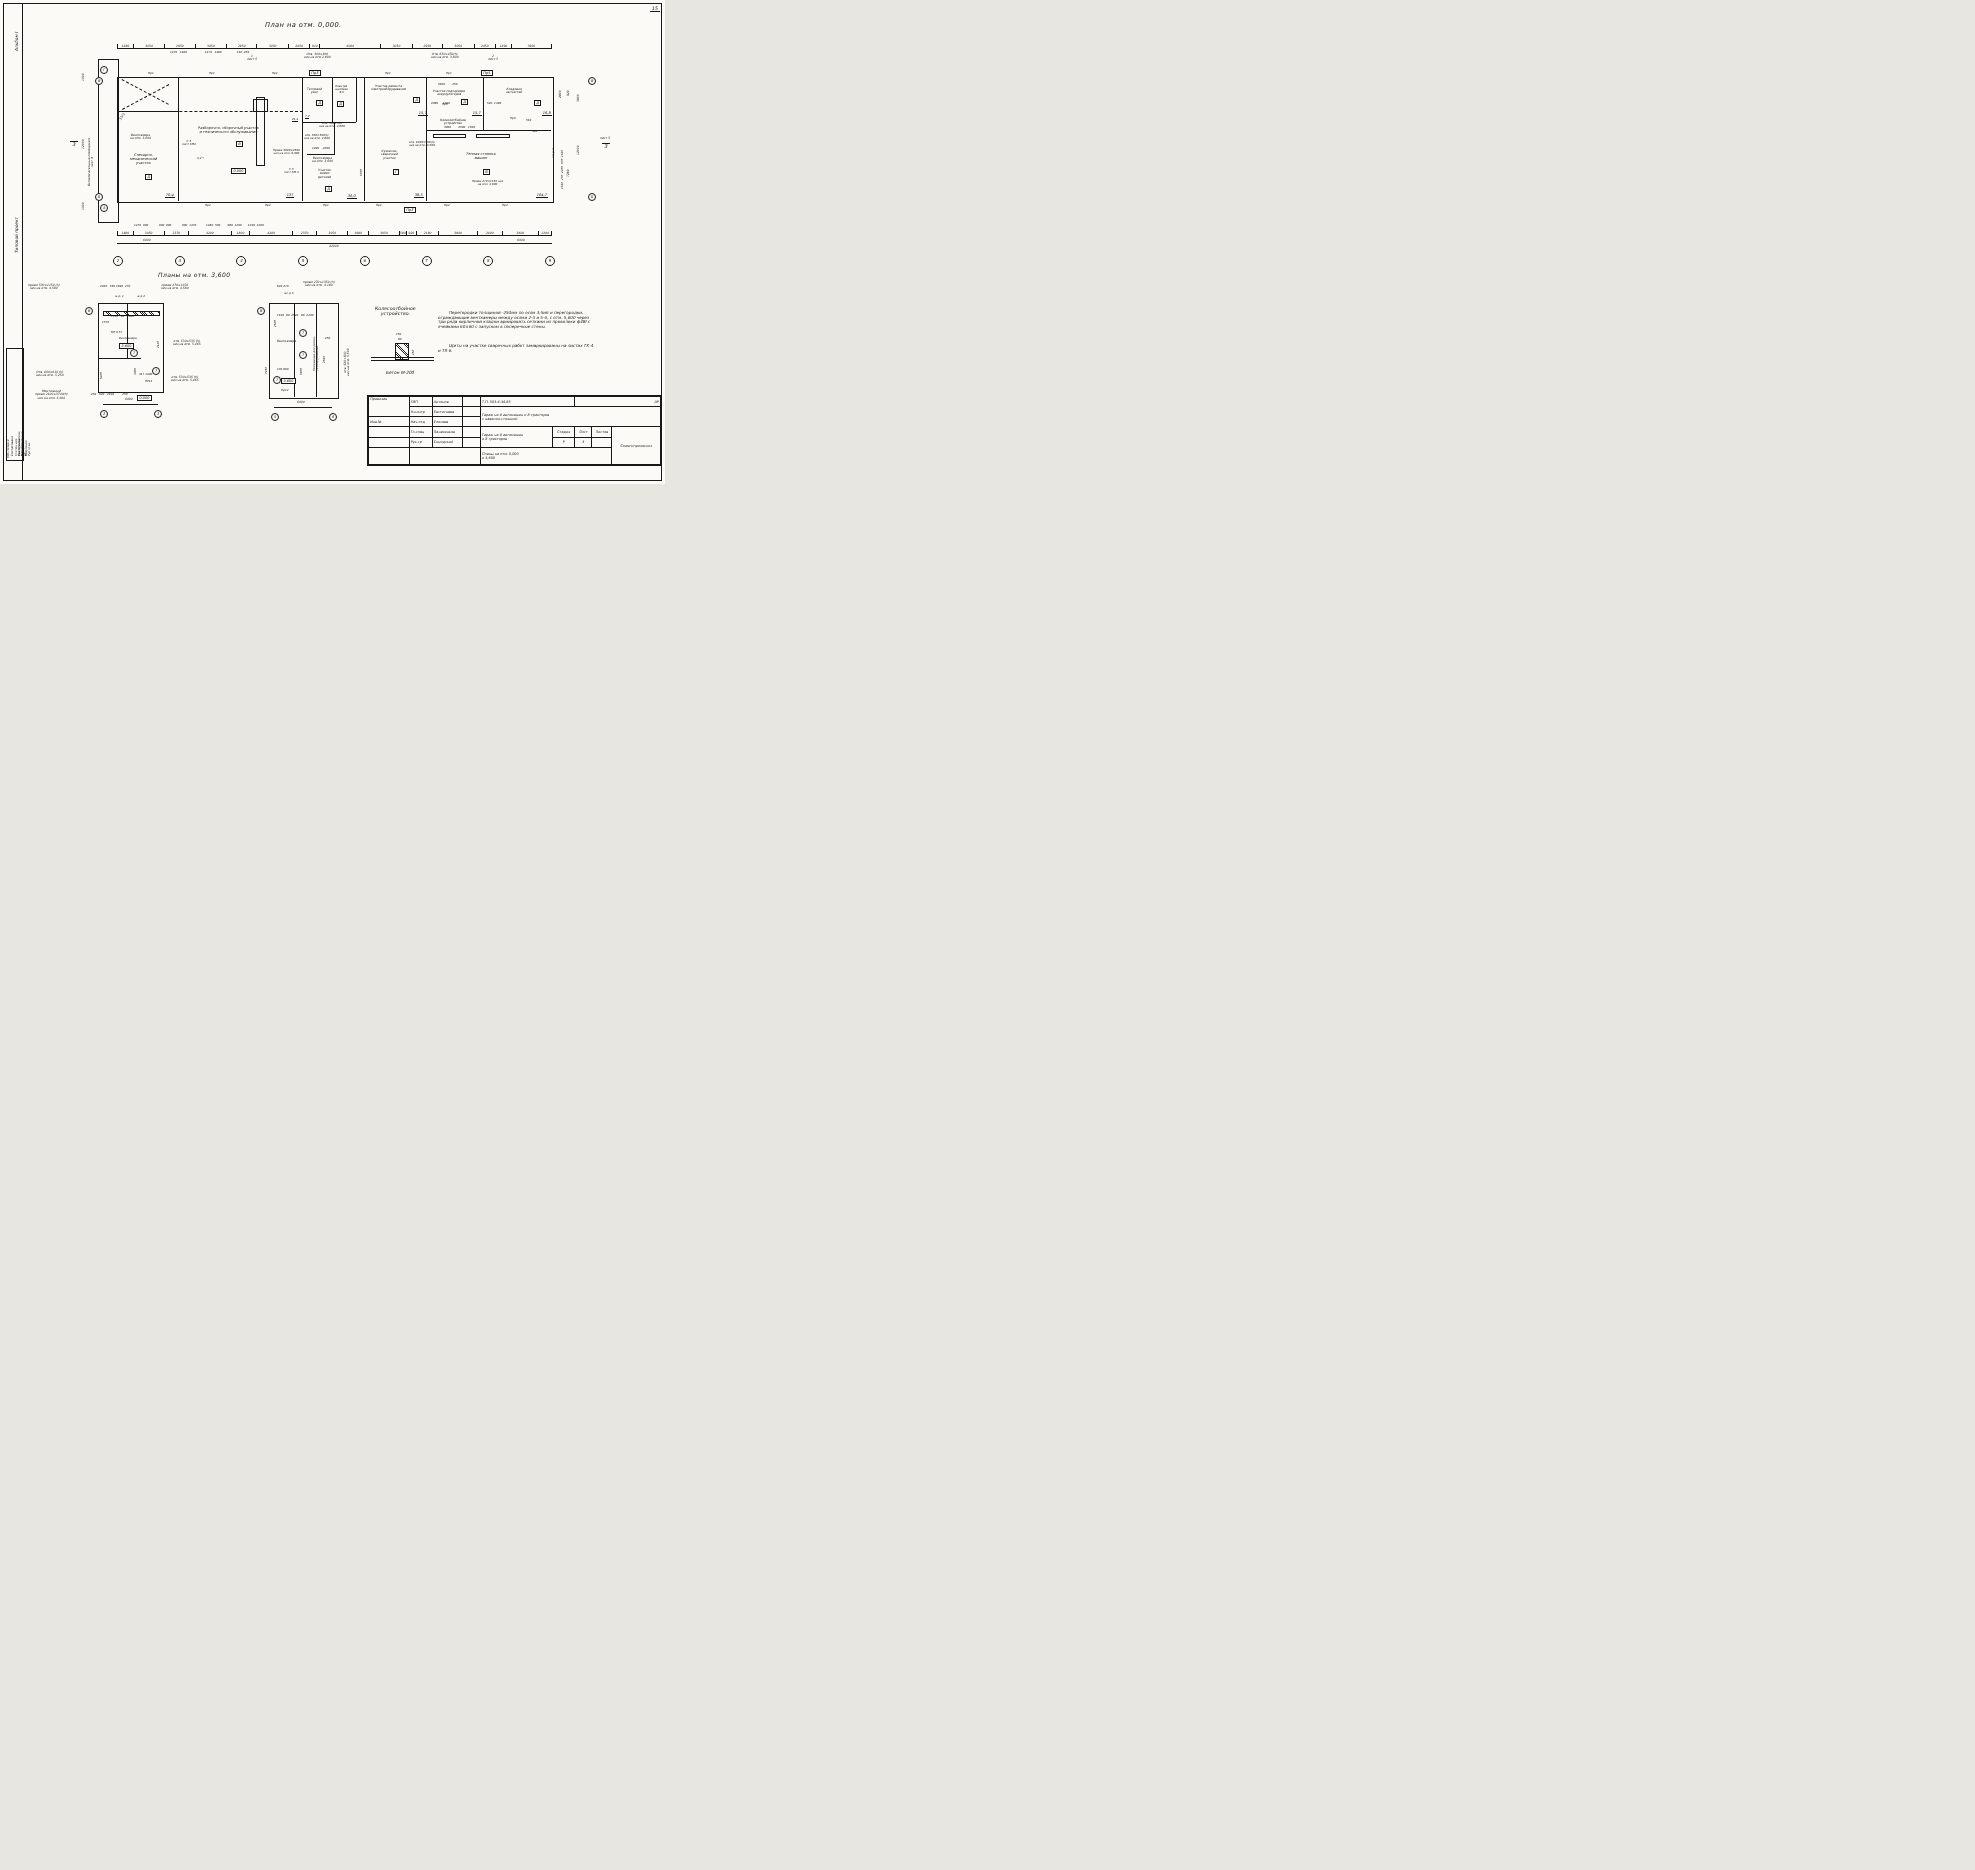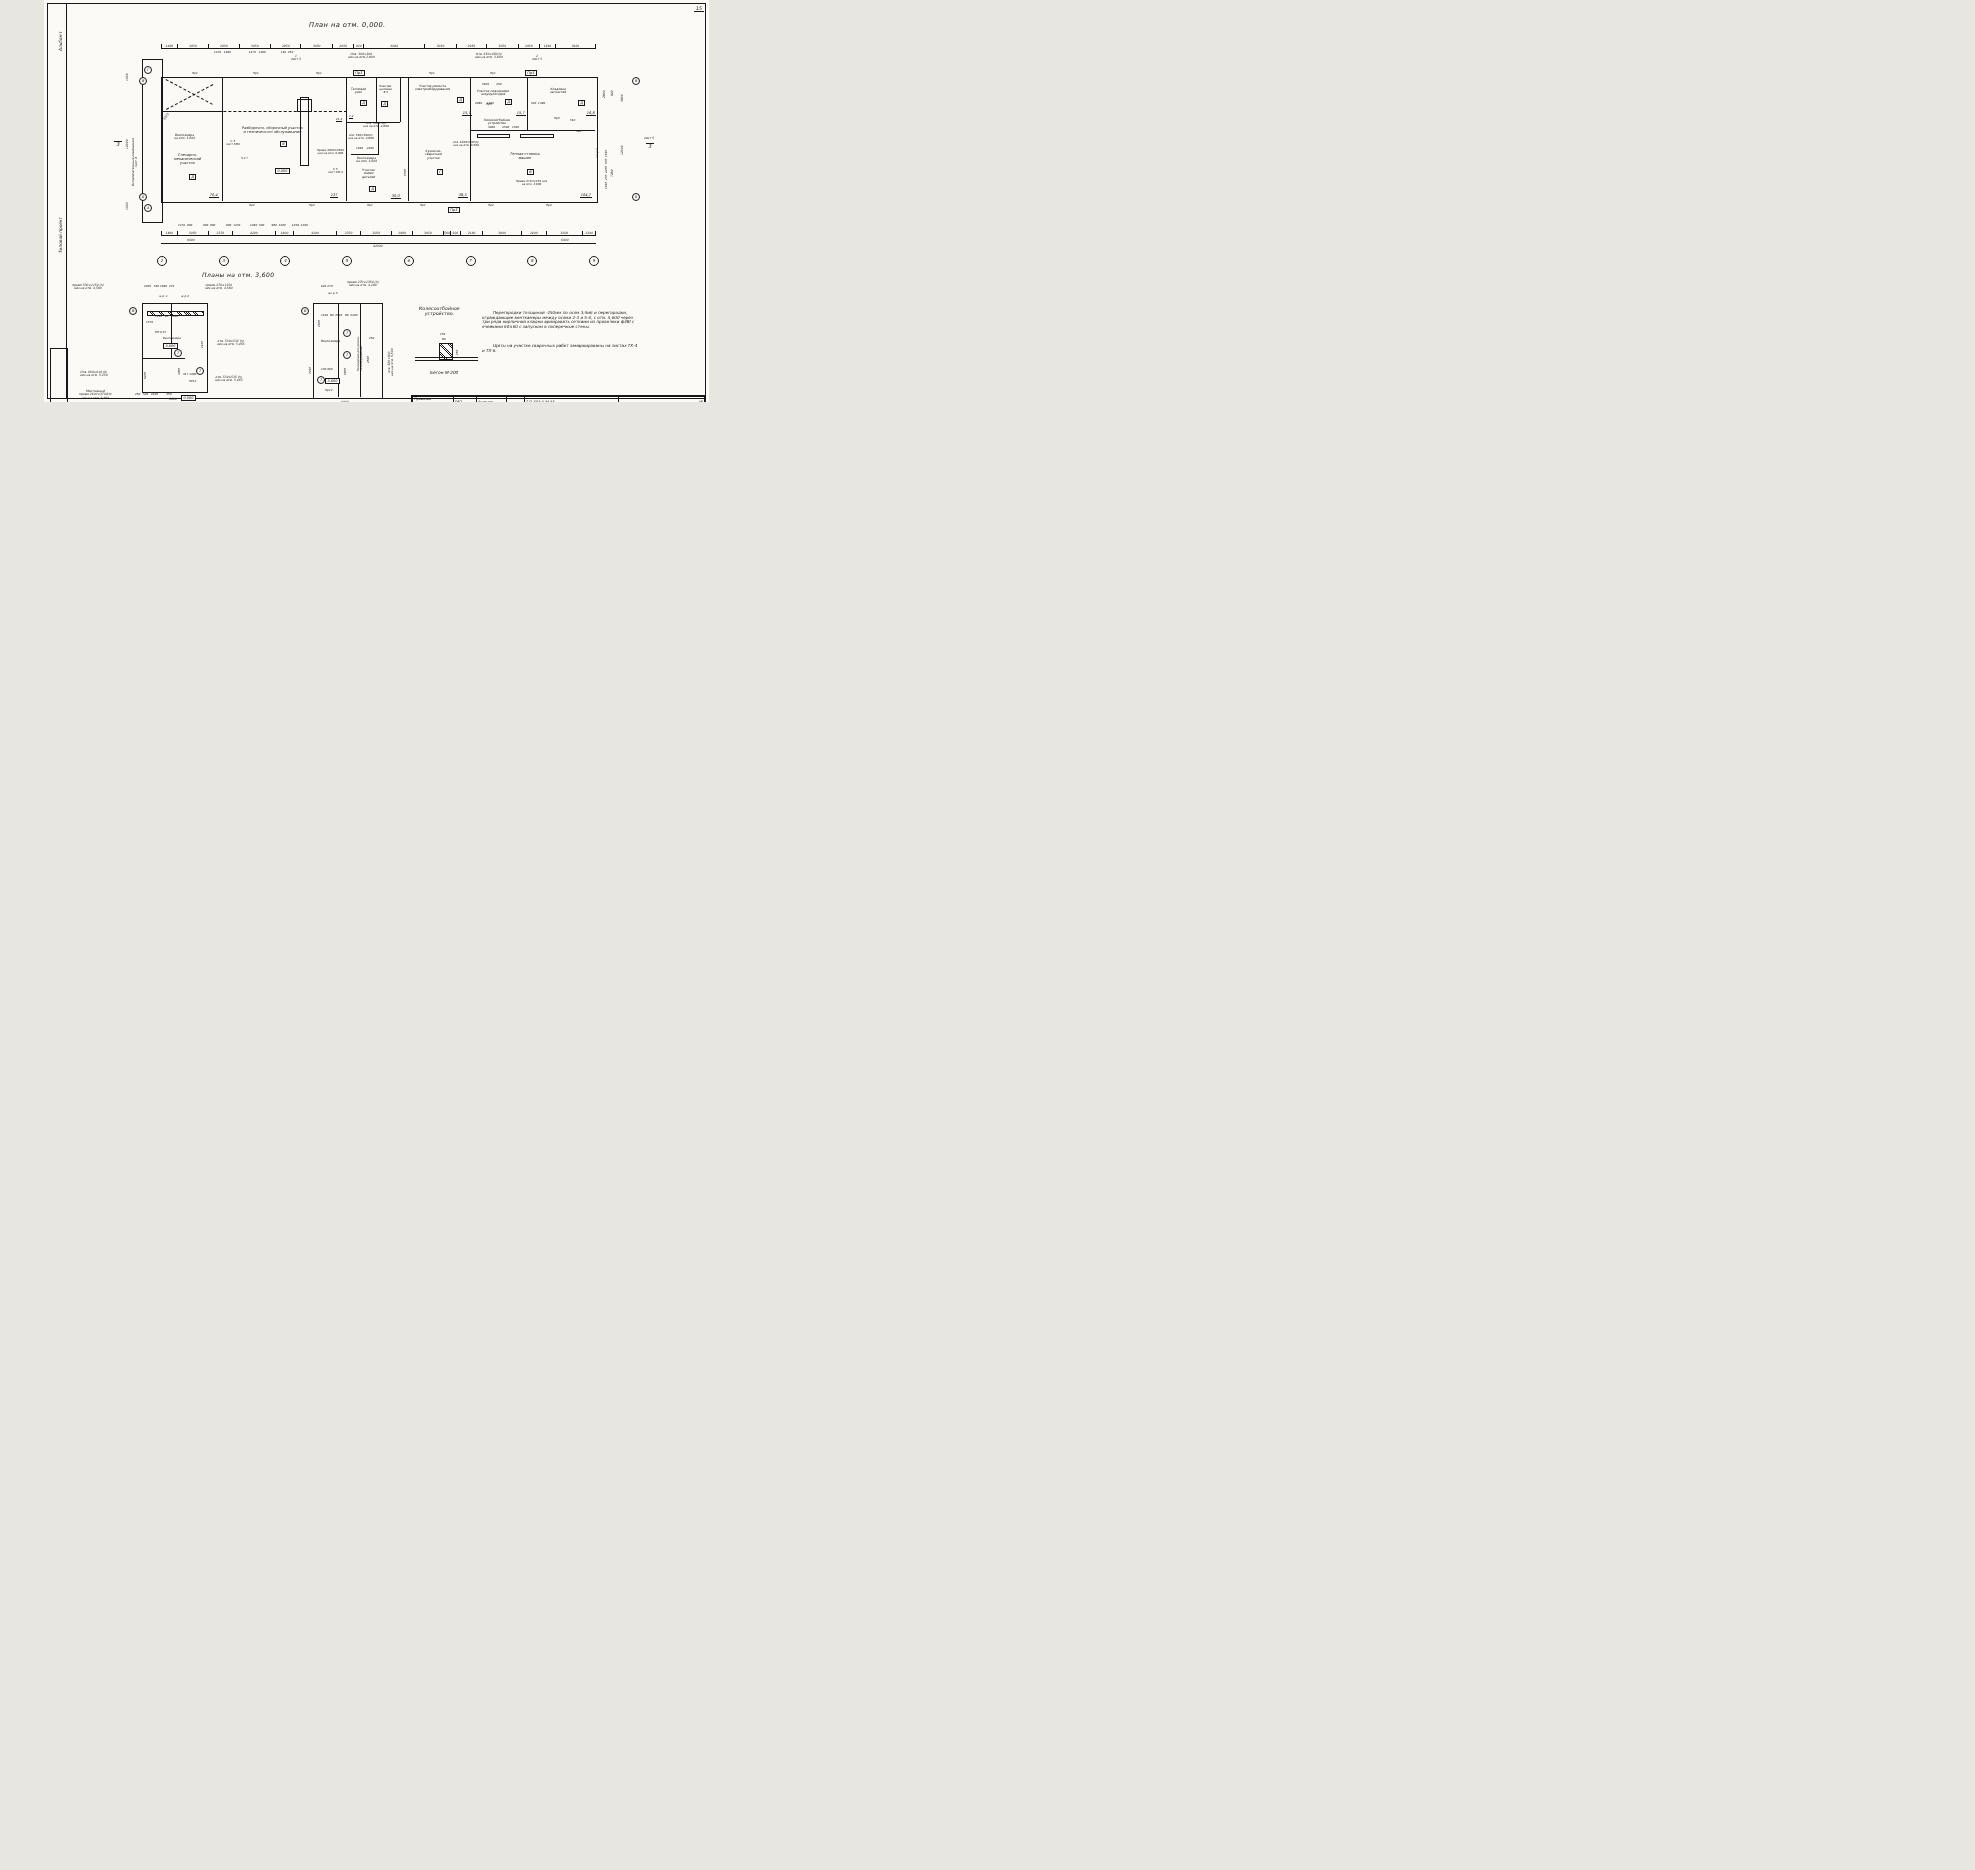--- a/index.html
+++ b/index.html
@@ -1,17 +1,17 @@
 <!DOCTYPE html>
 <html style="font-size:6.3px"><head>
 <meta charset="utf-8">
 <style>
   html,body{margin:0;padding:0;background:#e8e6e0;}
-  #sheet{position:relative;width:665px;height:402px;background:#fbfaf6;color:#181818;
-         font-family:"DejaVu Sans",sans-serif;overflow:hidden;margin-left:44px;}
+  #sheet{position:relative;width:665px;height:484px;background:#fbfaf6;color:#181818;
+         font-family:"DejaVu Sans",sans-serif;overflow:hidden;}
   .frame{position:absolute;border:0.8px solid #181818;}
   .lbl{position:absolute;font-style:italic;font-size:3.6px;line-height:1.15;white-space:pre-line;}
   .c{text-align:center;}
   .sm{font-size:3px;}
   .xs{font-size:2.8px;}
   .big{font-size:6.7px;letter-spacing:0.4px;}
   .med{font-size:5.1px;}
   .rot{transform:rotate(-90deg);transform-origin:left top;}
   .rot45{transform:rotate(-55deg);transform-origin:left top;}
   .wall{position:absolute;background:#181818;}

